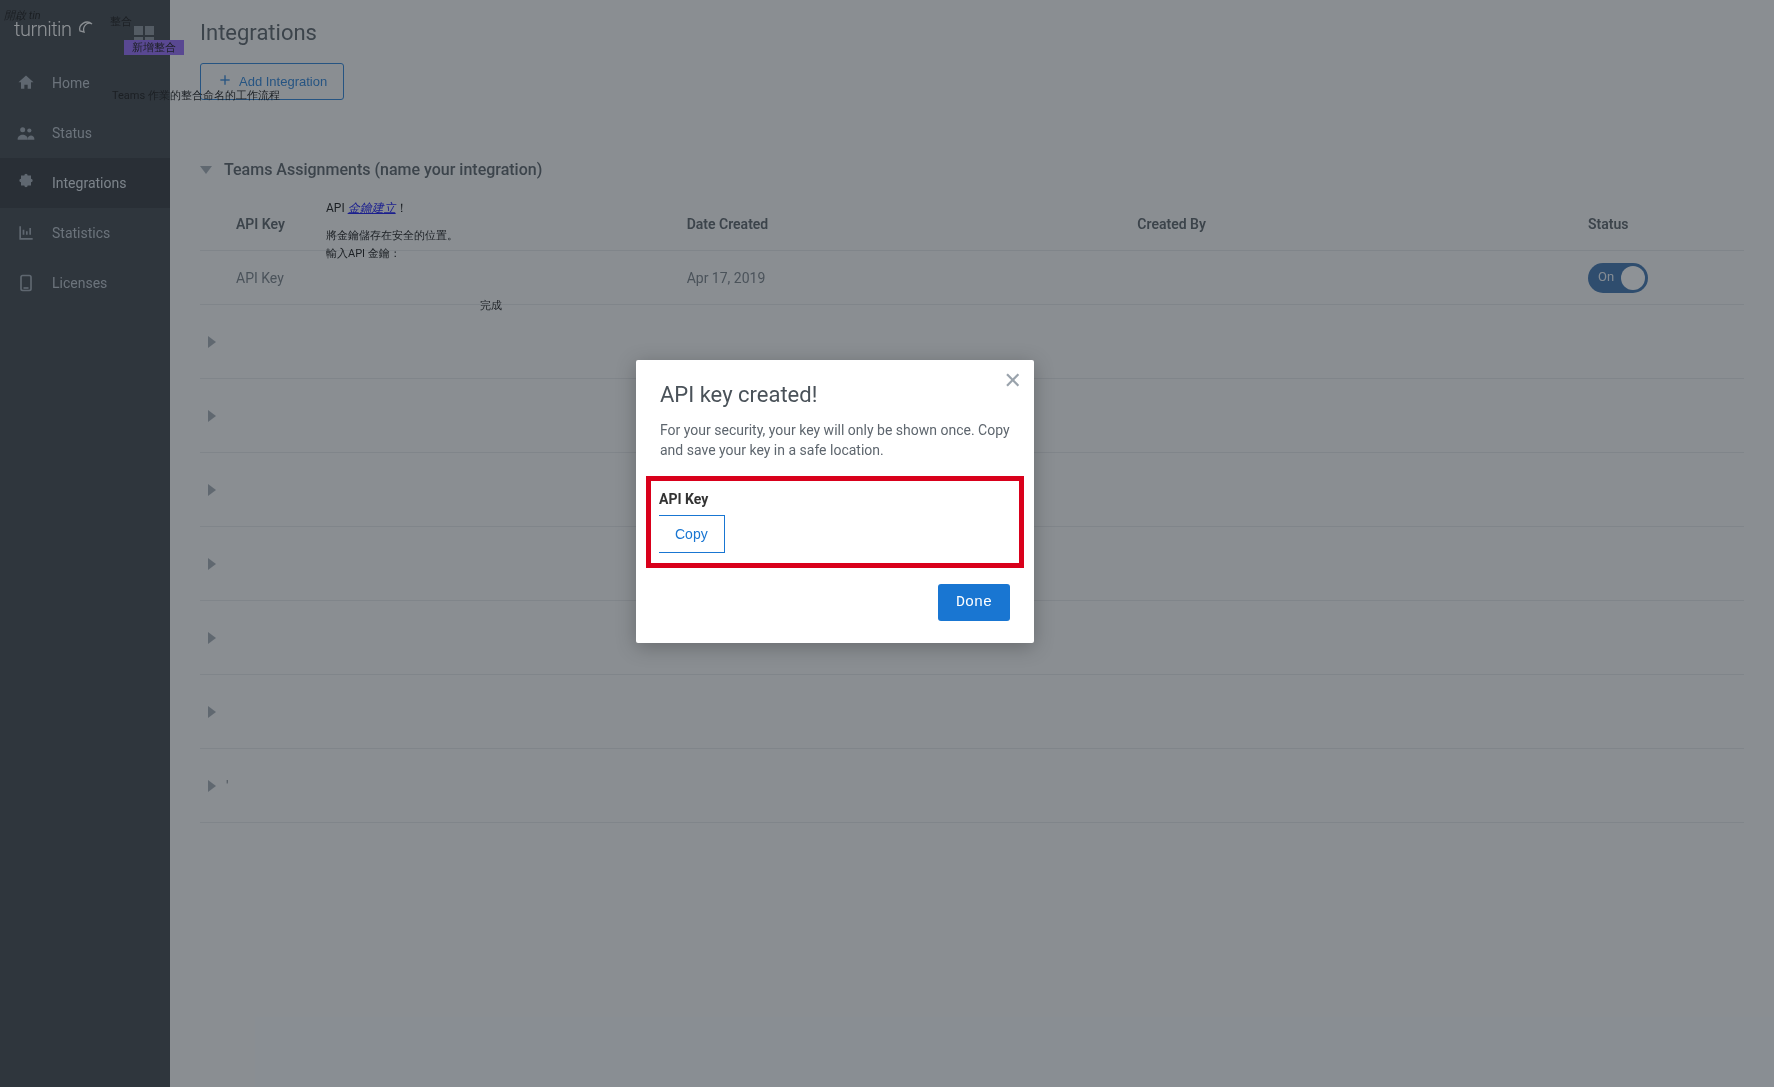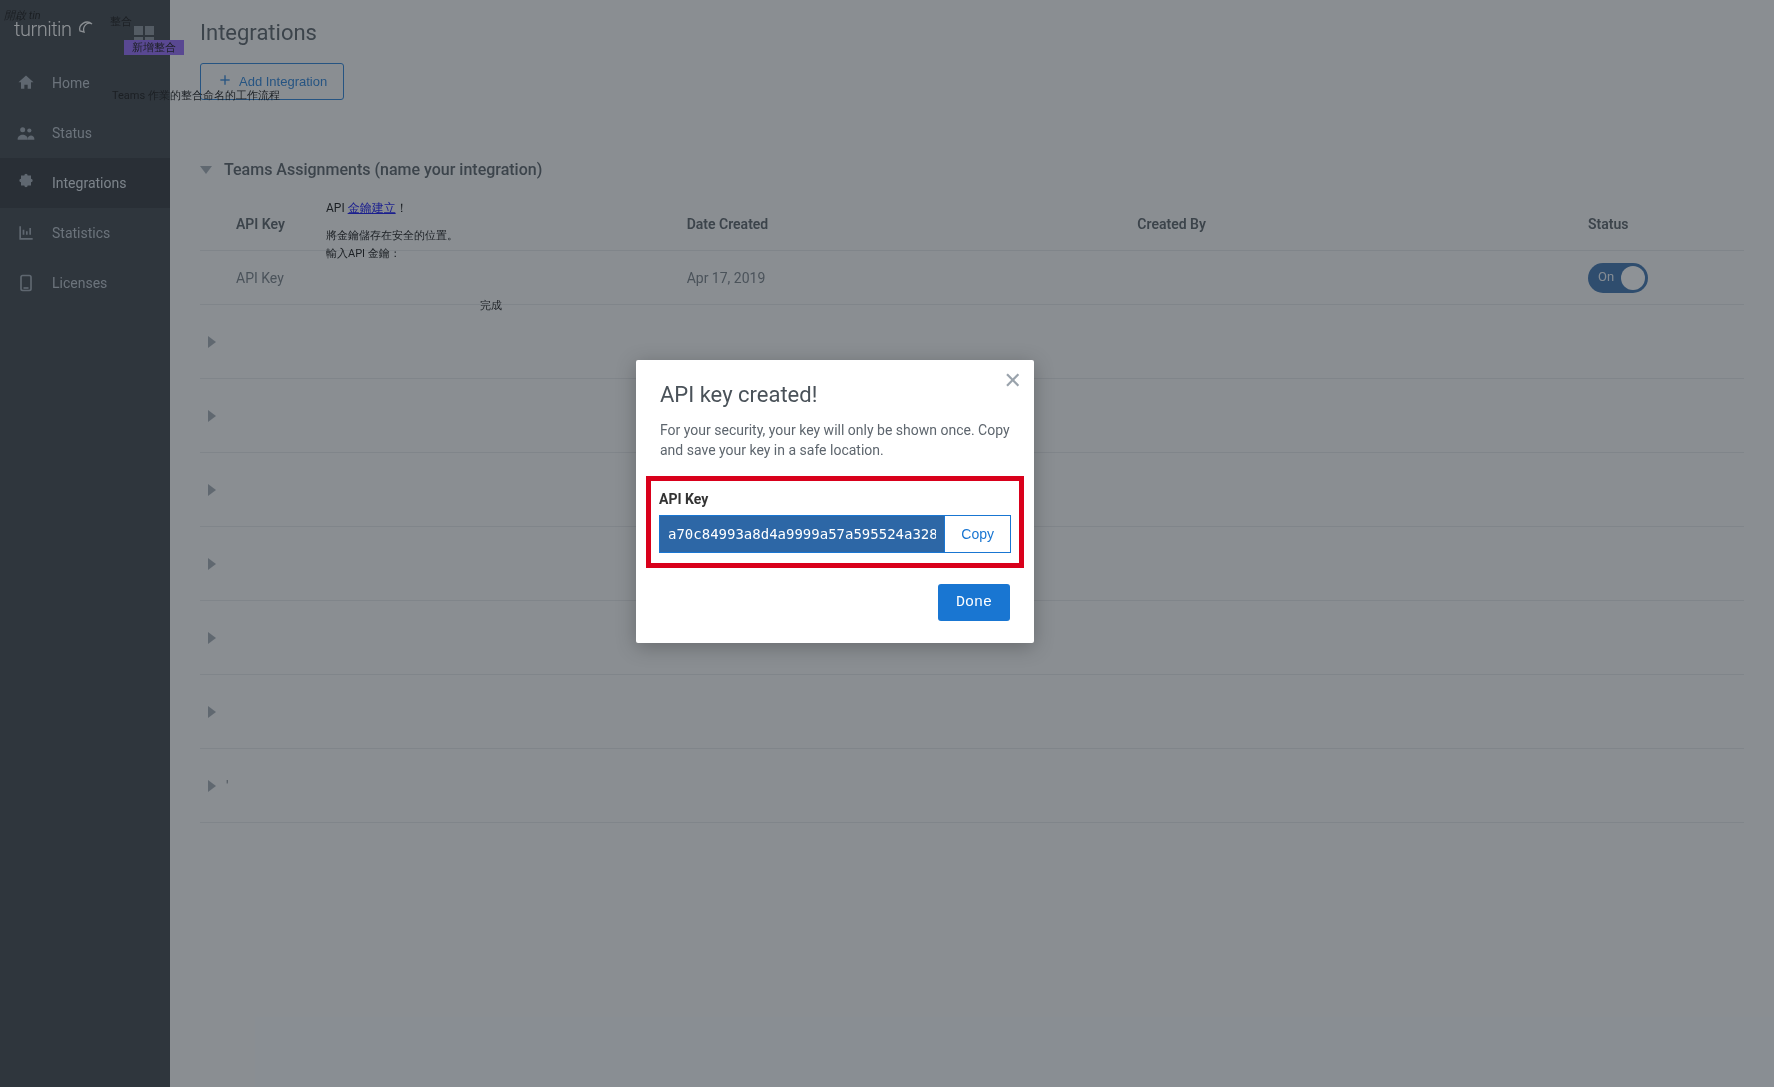--- a/index.html
+++ b/index.html
@@ -114,21 +114,21 @@
       top: 3px; right: 3px;
     }
     .toggle .label {
       position: absolute;
       left: 10px; top: 6px;
       color: #e9f0f8;
       font-size: 13px;
     }
     
     .float { position: absolute; font-size: 11px; color: #000; background: transparent; z-index: 3; white-space: nowrap; }
-    .float a { color: #0000ee; text-decoration: underline; }
+    .float a { color: #0000ee; text-decoration: underline; font-style: italic; }
     
     .overlay {
       position: absolute;
       inset: 0;
       background: rgba(49,56,64,0.55);
       z-index: 10;
       display: flex;
       align-items: flex-start;
       justify-content: center;
     }
@@ -333,21 +333,20 @@
 <div class="overlay">
   <div class="modal">
     <button class="close">
       <span>✕</span>
     </button>
     <h2>API key created!</h2>
     <p class="desc">For your security, your key will only be shown once. Copy and save your key in a safe location.</p>
     <div class="red-box">
       <div class="fld-label">API Key</div>
       <div class="copy-row">
-        <input class="key-input" readonly="" value="a70c84993a8d4a9999a57a595524a328" style="">
         <button class="copy-btn">Copy</button>
       </div>
     </div>
     <div class="done-row">
       <button class="done-btn">Done</button>
     </div>
   </div>
 </div>
 
 </body></html>

